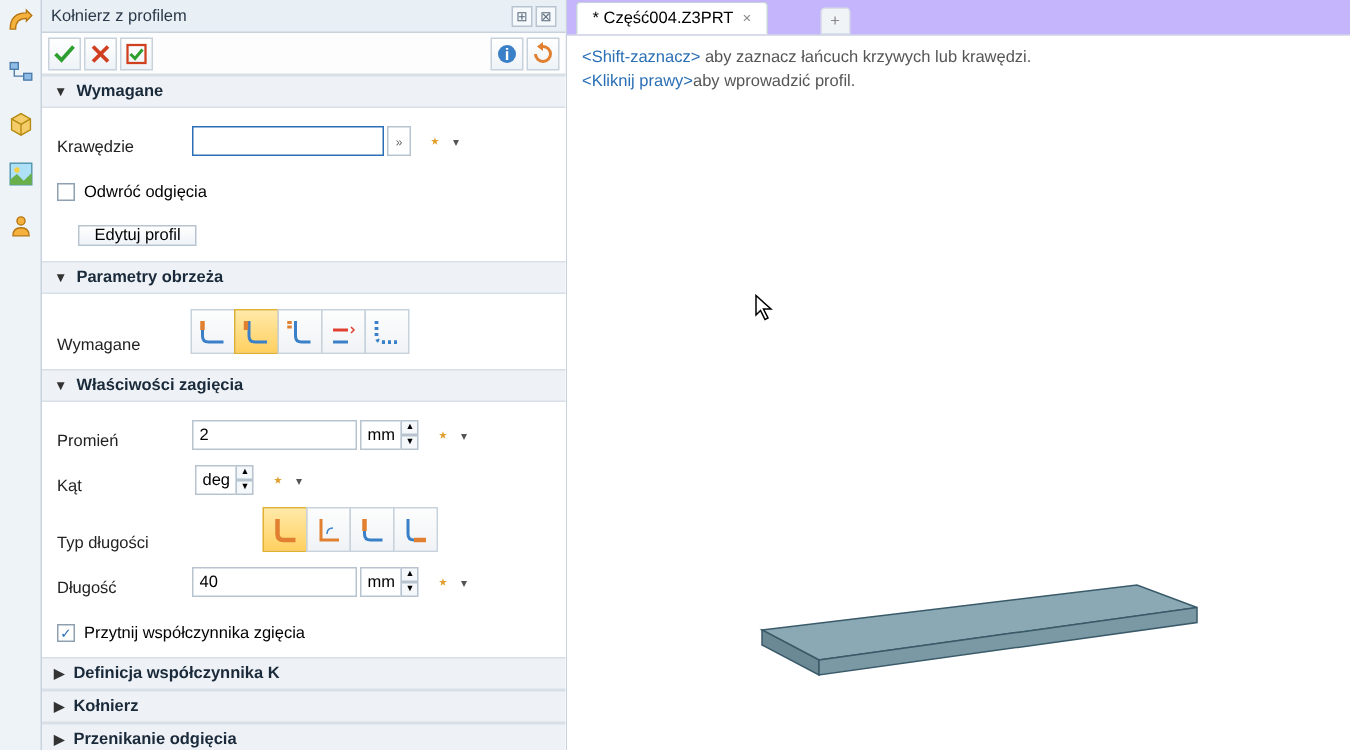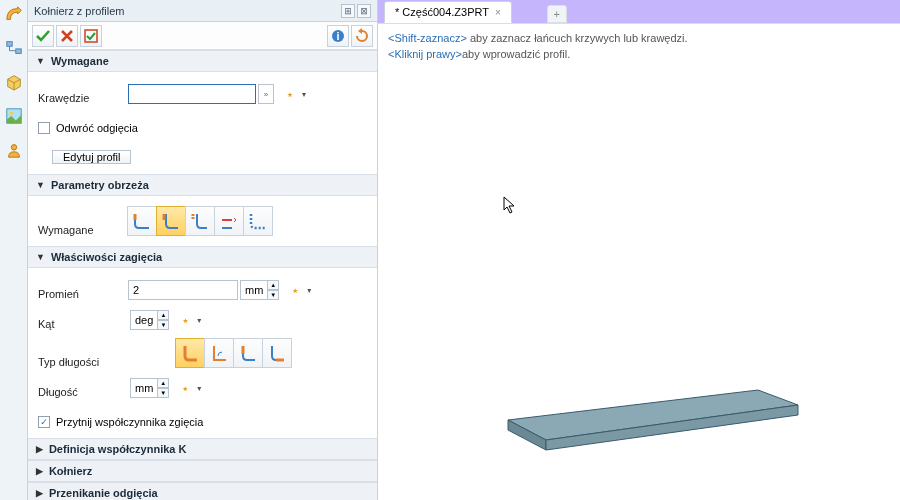--- a/index.html
+++ b/index.html
@@ -245,20 +245,21 @@
             <div class="iconbtn">
                 <svg viewBox="0 0 22 22">
                   <path d="M6 4 L6 14 Q6 18 10 18 L18 18" stroke="#3a80c8" stroke-width="2" fill="none"></path>
                   <path d="M10 18 L18 18" stroke="#e08030" stroke-width="3"></path>
                 </svg>
               </div>
           </div>
         </div>
         <div class="row">
           <label>Długość</label>
+          <input class="numinput" value="40" style="">
           <span class="unit">mm</span>
           <div class="spins">
               <div>▲</div>
               <div>▼</div>
             </div>
           <div class="star-drop">⭑</div>
         </div>
         <div class="row">
           <span class="checkbox">✓</span>
           <span>Przytnij współczynnika zgięcia</span>

